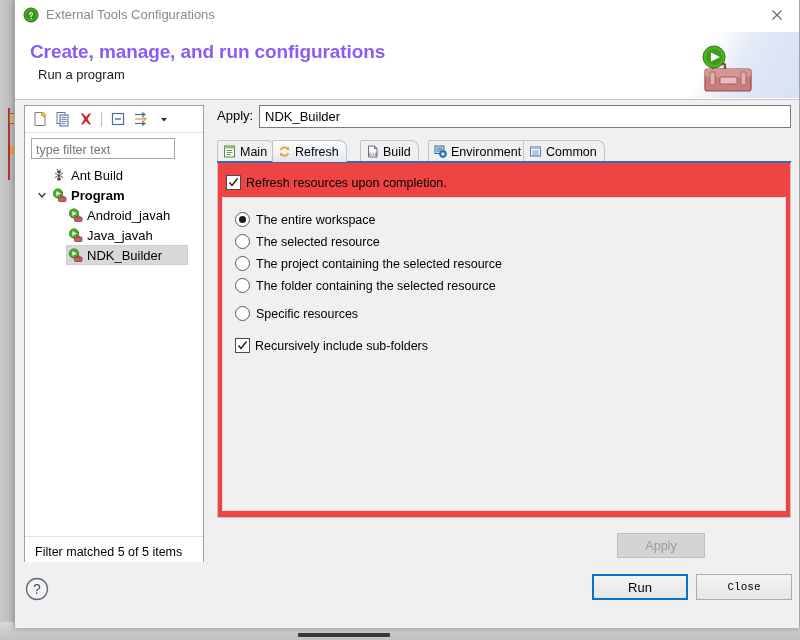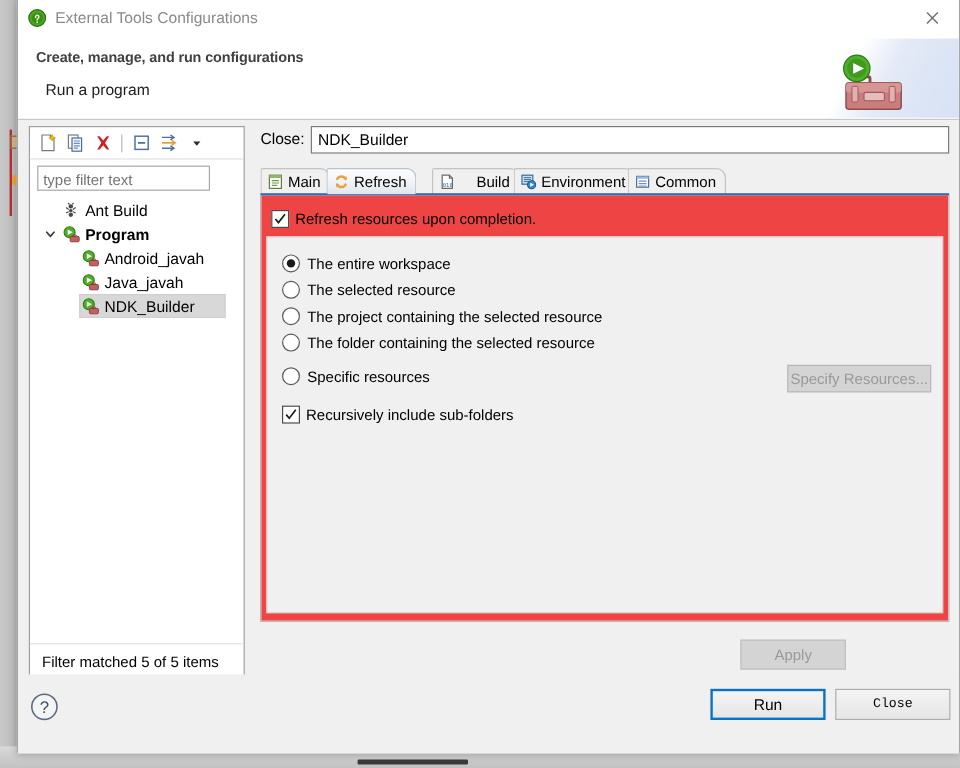--- a/index.html
+++ b/index.html
@@ -78,21 +78,21 @@
   
   #header {
     position: relative;
     height: 67px;
     background: #ffffff;
     border-bottom: 1px solid #c8c8c8;
     overflow: hidden;
   }
   #header-title {
     position: absolute; left: 15px; top: 9px;
-    font-size: 12px; font-weight: bold; color: #404040;
+    font-size: 19px; font-weight: bold; color: #8b5cf6;
     letter-spacing: -0.1px;
   }
   #header-sub {
     position: absolute; left: 23px; top: 35px;
     font-size: 13px; color: #202020;
   }
   #header-art {
     position: absolute; right: 0px; top: 0px;
     width: 160px; height: 66px;
     background: linear-gradient(115deg, #ffffff 0%, #ffffff 42%, #e8edf7 62%, #dde5f4 100%);
@@ -510,21 +510,21 @@
         </div>
 
       </div>
 
       <div id="filter-status">Filter matched 5 of 5 items</div>
     </div>
 
     <div id="right-panel">
 
       <div id="name-row">
-        <span id="name-label">Close:</span>
+        <span id="name-label">Apply:</span>
         <input id="name-input" type="text" value="NDK_Builder" style="">
       </div>
 
       <div id="tab-strip">
 
         <div class="tab" style="left:0px;">
           <span class="tabicon">
             <svg width="13" height="13" viewBox="0 0 13 13">
               <rect x="1.5" y="1" width="10" height="11" fill="#fff" stroke="#5f8040" stroke-width="1"></rect>
               <rect x="1.5" y="1" width="10" height="2.4" fill="#8fb86a"></rect>
@@ -541,21 +541,21 @@
             <svg width="13" height="13" viewBox="0 0 13 13">
               <path d="M3 4.2 A4 4 0 0 1 10 4.2" fill="none" stroke="#e8a33d" stroke-width="2" stroke-linecap="round"></path>
               <path d="M10 8.8 A4 4 0 0 1 3 8.8" fill="none" stroke="#e8a33d" stroke-width="2" stroke-linecap="round"></path>
               <path d="M10.8 1.6 L11 4.8 L8 4.2 Z" fill="#e8a33d"></path>
               <path d="M2.2 11.4 L2 8.2 L5 8.8 Z" fill="#e8a33d"></path>
             </svg>
           </span>
           <span>Refresh</span>
         </div>
 
-        <div class="tab" style="left:143px;gap:14px;">
+        <div class="tab" style="left:143px;">
           <span class="tabicon">
             <svg width="13" height="13" viewBox="0 0 13 13">
               <path d="M2.5 1 h6 l2.5 2.5 v8.5 h-8.5 z" fill="#fff" stroke="#6a6a6a" stroke-width="1"></path>
               <path d="M8.5 1 v2.5 h2.5" fill="none" stroke="#6a6a6a" stroke-width="1"></path>
               <text x="3" y="10.5" font-size="4.6" fill="#2a5aa0" font-family="monospace">010</text>
             </svg>
           </span>
           <span>Build</span>
         </div>
 
@@ -622,21 +622,20 @@
           <div class="radio-row" style="top:80px;">
             <span class="rad"></span>
             <span>The folder containing the selected resource</span>
           </div>
 
           <div class="radio-row" style="top:108px;">
             <span class="rad"></span>
             <span>Specific resources</span>
           </div>
 
-          <div id="specify-btn">Specify Resources...</div>
 
           <div id="recursive-row" class="chk-row">
             <span class="chk">
               <svg width="11" height="11" viewBox="0 0 11 11">
                 <path d="M1.5 5.5 L4 8.5 L9.5 1.5" fill="none" stroke="#1a1a1a" stroke-width="1.4"></path>
               </svg>
             </span>
             <span>Recursively include sub-folders</span>
           </div>
 

